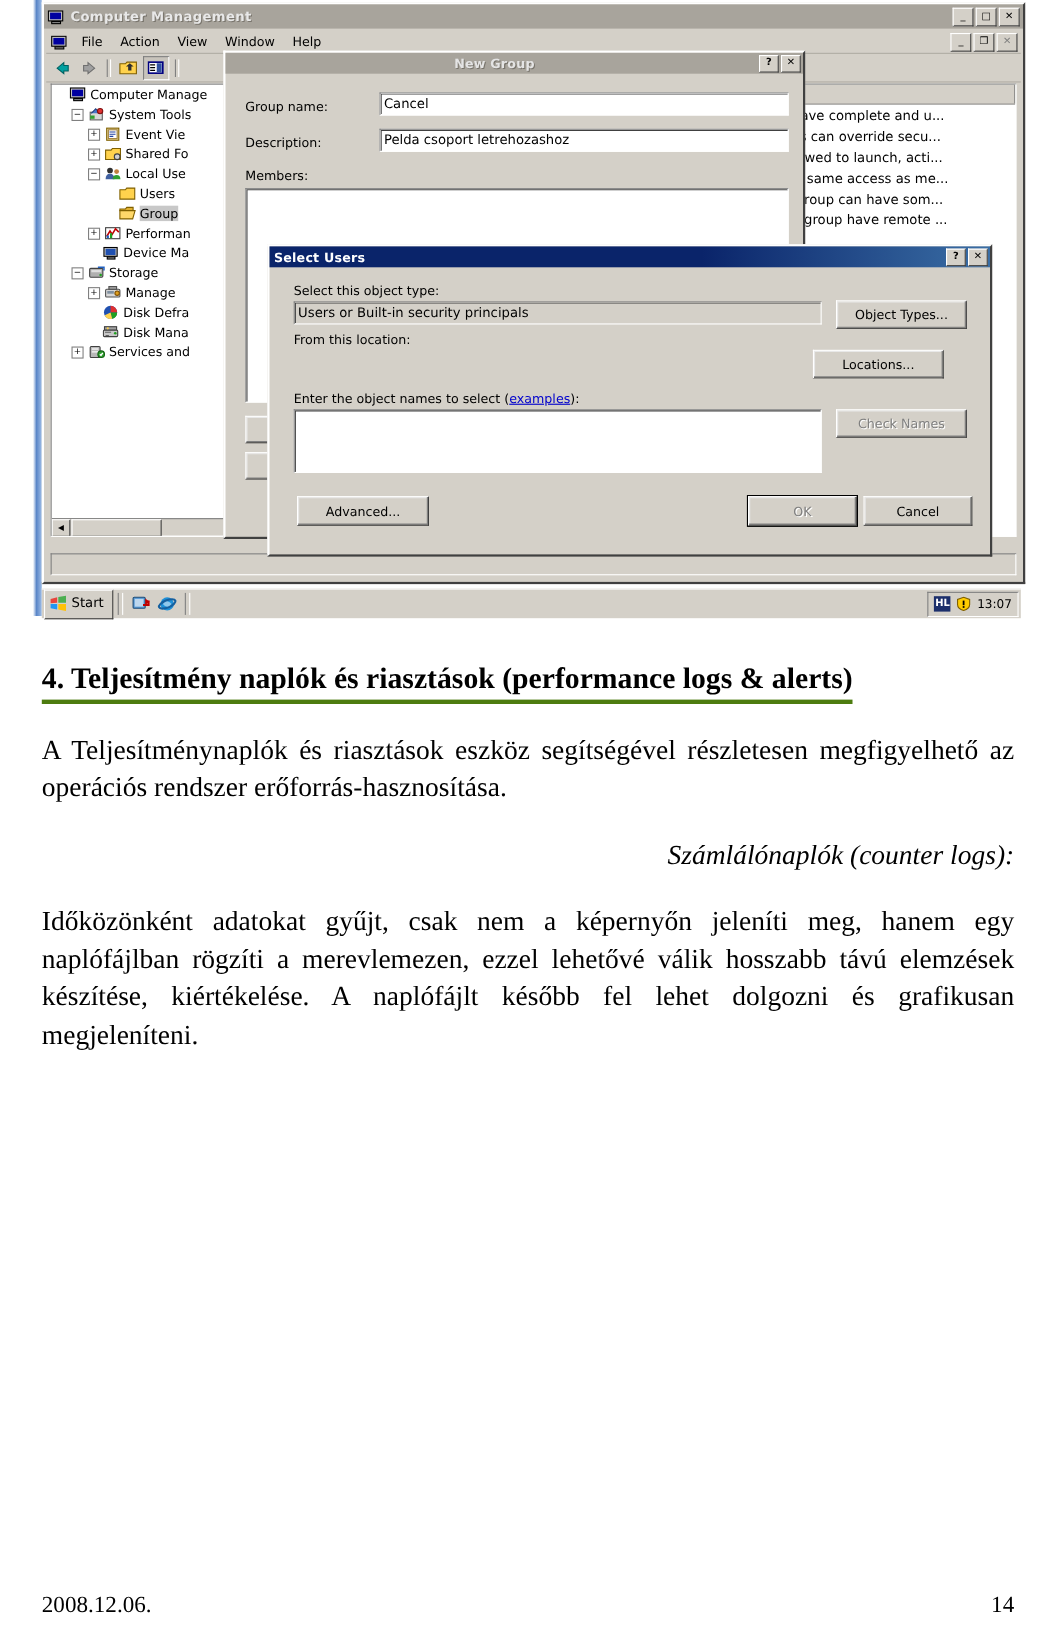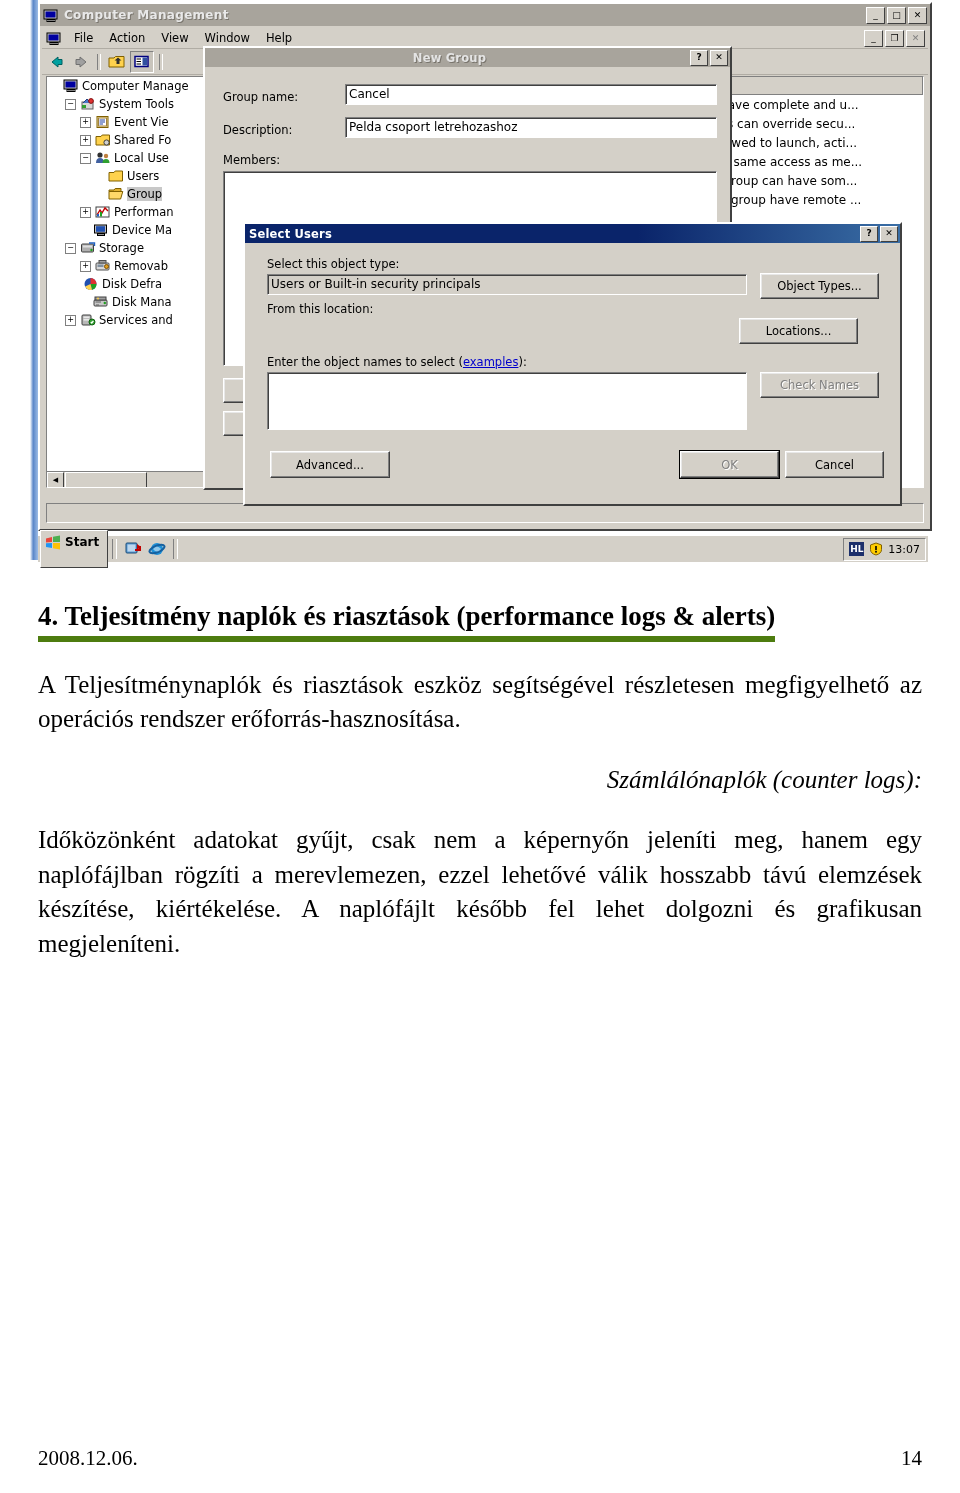--- a/index.html
+++ b/index.html
@@ -182,24 +182,24 @@
 
   
   .taskbar{
     position:absolute;left:8px;bottom:8px;width:890px;height:27px;
     background:#d4d0c8;
     border-top:1px solid #ffffff;
     display:flex;align-items:center;padding:0 2px;box-sizing:border-box;
     font-family:"DejaVu Sans", sans-serif;
   }
   .start-btn{
-    height:22px;display:flex;align-items:center;gap:4px;padding:0 8px 14px 4px;
+    height:22px;display:flex;align-items:center;gap:4px;padding:0 8px 3px 4px;
     background:#d4d0c8;
     border:1px solid #ffffff;border-right-color:#404040;border-bottom-color:#404040;
-    font-size:12px;font-weight:bold;color:#000;
+    font-size:12px;font-weight:normal;color:#000;
   }
   .tb-sep2{width:3px;height:20px;border-left:1px solid #808080;border-right:1px solid #ffffff;margin:0 4px;}
   .quick-ico{width:18px;height:18px;margin:0 3px;position:relative;}
   .task-btn{
     height:22px;display:flex;align-items:center;gap:5px;padding:0 6px;
     min-width:260px;
     background:#d4d0c8;
     border:1px solid #808080;border-right-color:#ffffff;border-bottom-color:#ffffff;
     font-size:11.5px;color:#000;
   }
@@ -211,21 +211,21 @@
   .tray-hl{
     width:15px;height:14px;background:#1c2f6b;color:#fff;font-size:9px;font-weight:bold;
     display:flex;align-items:center;justify-content:center;
   }
 
   
   .doc{position:absolute;left:0;top:600px;width:960px;}
   h1.sec{
     font-family:"Liberation Serif", serif;
     font-size:27px;font-weight:bold;margin:0;padding:0 0 2px 0;
-    display:inline-block;border-bottom:6px solid #4d7c0f;
+    display:inline-block;border-bottom:4px solid #4d7c0f;
     margin-left:38px;line-height:1.25;
   }
   .para{
     font-family:"Liberation Serif", serif;
     font-size:25px;line-height:1.38;color:#000;
     margin:26px 38px 0 38px;text-align:justify;
   }
   .para.italic{font-style:italic;text-align:right;}
   .footer{
     position:absolute;left:0;bottom:22px;width:960px;
@@ -404,23 +404,23 @@
             <span class="lbl">Storage</span>
           </div>
           <div class="tree-row" style="padding-left: 33px;">
             <span class="expander">+</span>
             <span class="ico" style="margin-left: 4px;"><svg width="16" height="14" viewBox="0 0 16 14">
                 <rect x="1" y="4" width="13" height="7" rx="1" fill="#d8d8d8" stroke="#505050"></rect>
                 <rect x="2.5" y="5.5" width="6" height="2.5" fill="#8090a0"></rect>
                 <circle cx="11.5" cy="7.5" r="2" fill="#e0a020" stroke="#805000"></circle>
                 <rect x="4" y="1.5" width="7" height="2.5" fill="#a0a0a0" stroke="#505050"></rect>
               </svg></span>
-            <span class="lbl">Removab</span>
-          </div>
-          <div class="tree-row" style="padding-left: 23px;">
+            <span class="lbl">Manage</span>
+          </div>
+          <div class="tree-row" style="padding-left: 33px;">
             <span class="expander blank"></span>
             <span class="ico" style="margin-left: 4px;"><svg width="16" height="14" viewBox="0 0 16 14">
                 <circle cx="7.5" cy="7" r="6" fill="#2050b0"></circle>
                 <path d="M7.5 1 A6 6 0 0 1 13.5 7 L7.5 7 Z" fill="#e03030"></path>
                 <path d="M7.5 7 L13.5 7 A6 6 0 0 1 9 12.7 Z" fill="#20a020"></path>
                 <path d="M7.5 7 L9 12.7 A6 6 0 0 1 2.2 9.5 Z" fill="#ffd24d"></path>
               </svg></span>
             <span class="lbl">Disk Defra</span>
           </div>
           <div class="tree-row" style="padding-left: 33px;">

